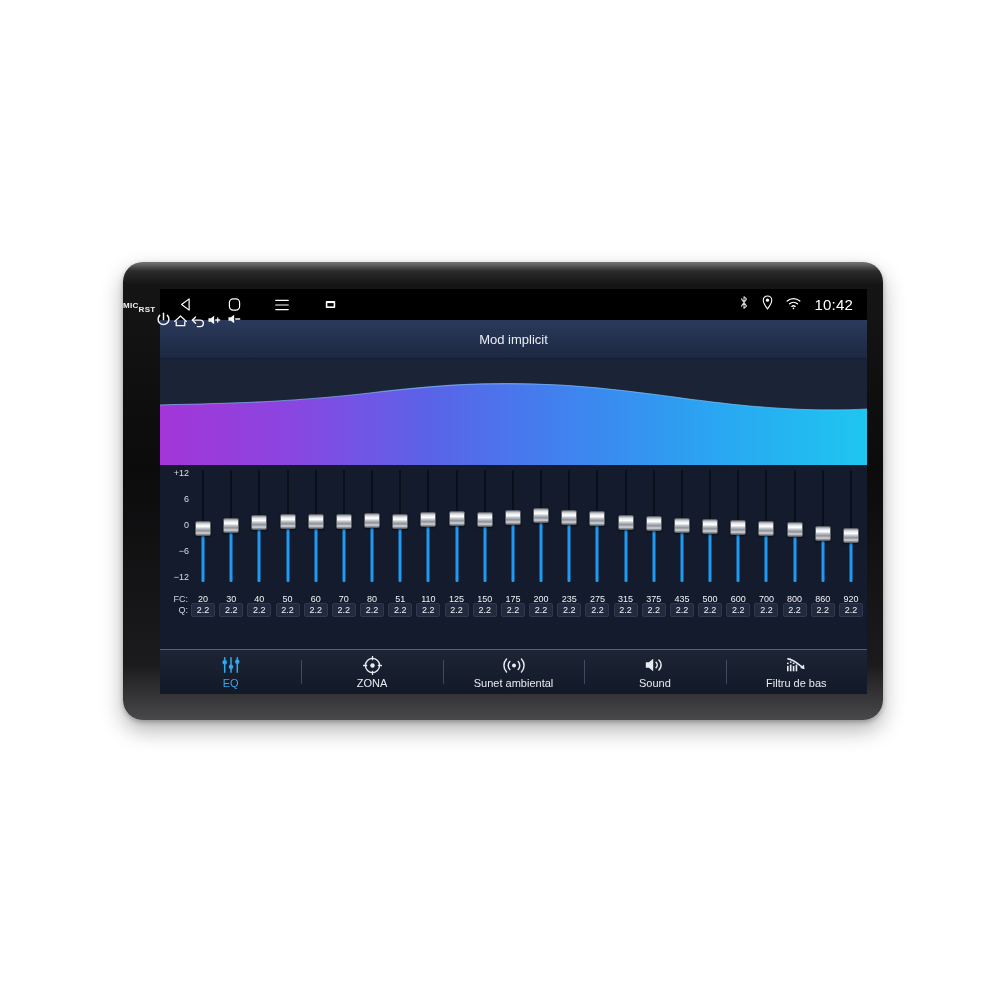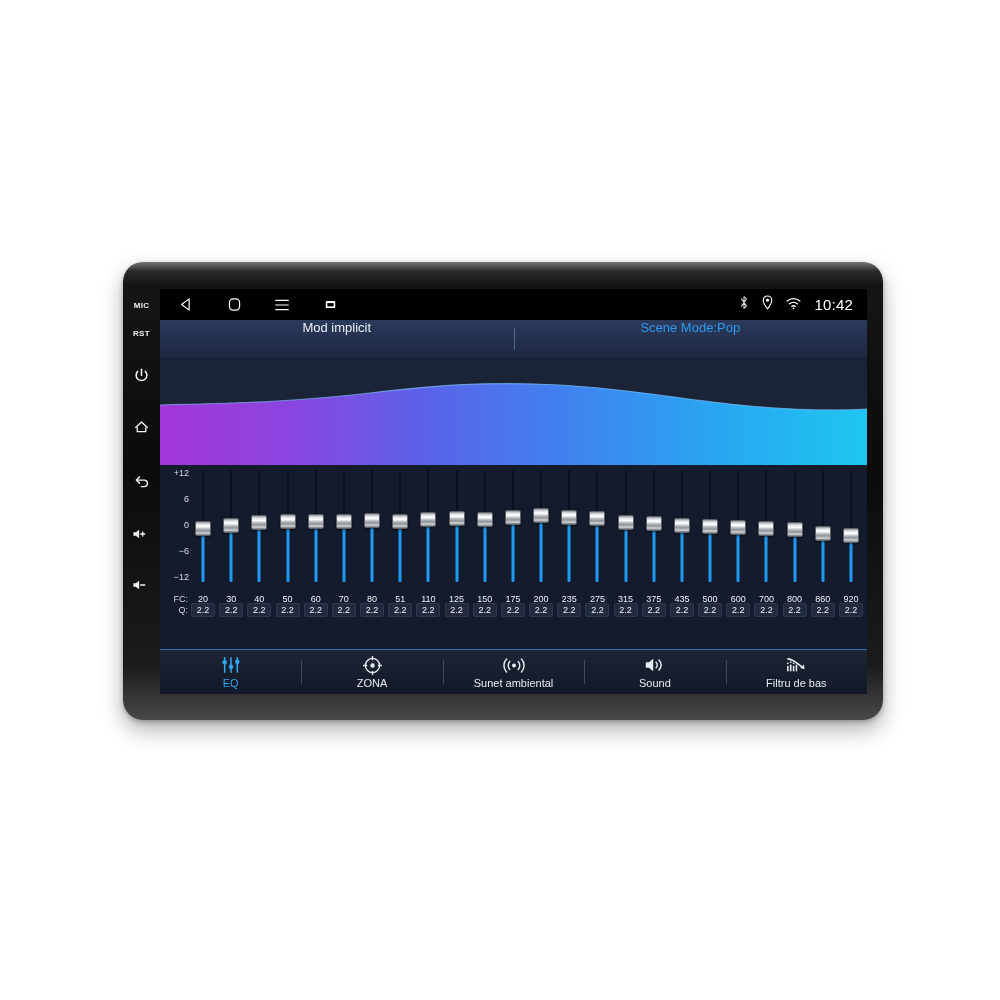--- a/index.html
+++ b/index.html
@@ -32,22 +32,22 @@
     content: "";
     position: absolute; left: 0; top: 0; right: 0; height: 9px;
     background: linear-gradient(180deg, rgba(255,255,255,0.30), rgba(255,255,255,0));
     pointer-events: none;
   }
 
   
   #left-bezel {
     position: absolute; left: 0; top: 10px;
     width: 37px; height: 438px;
-    display: flex; flex-direction: column;
-    align-items: center;
+    display: flex; flex-direction: row;
+    align-items: flex-start;
     padding-top: 22px;
     gap: 0px;
     z-index: 4;
   }
   .hardkey {
     color: #f2f2f2;
     font-size: 8px;
     font-weight: bold;
     letter-spacing: .3px;
     line-height: 1;
@@ -88,21 +88,21 @@
   
   #mode-bar {
     height: 39px;
     background: linear-gradient(180deg, #2b3a5c 0%, #24314f 48%, #1d2840 100%);
     border-bottom: 1px solid #16203a;
     display: flex; align-items: center;
     position: relative;
   }
   .mode-cell {
     flex: 1 1 0;
-    display: flex; align-items: flex-start; justify-content: center;
+    display: flex; align-items: center; justify-content: center;
     gap: 12px;
     font-size: 13px;
     color: #e9edf5;
     height: 100%;
     position: relative;
   }
   .mode-cell + .mode-cell::before {
     content: "";
     position: absolute; left: 0; top: 8px; bottom: 8px;
     width: 1px; background: rgba(180,200,235,0.38);
@@ -310,23 +310,20 @@
               <circle cx="9" cy="13.2" r="1.05" fill="#ffffff"></circle>
             </svg>
           </span>
           <span id="clock">10:42</span>
         </div>
       </div>
 
       <div id="mode-bar">
         <div class="mode-cell">
           <span>Mod implicit</span>
-        </div>
-        <div class="mode-cell active">
-          <span>Scene Mode:Pop</span>
         </div>
       </div>
 
       <div id="visualizer">
         <svg viewBox="0 0 707 106" preserveAspectRatio="none">
           <defs>
             <linearGradient id="wavegrad" x1="0" y1="0" x2="1" y2="0">
               <stop offset="0%" stop-color="#a336d8"></stop>
               <stop offset="18%" stop-color="#8b45e0"></stop>
               <stop offset="38%" stop-color="#5a63e8"></stop>

